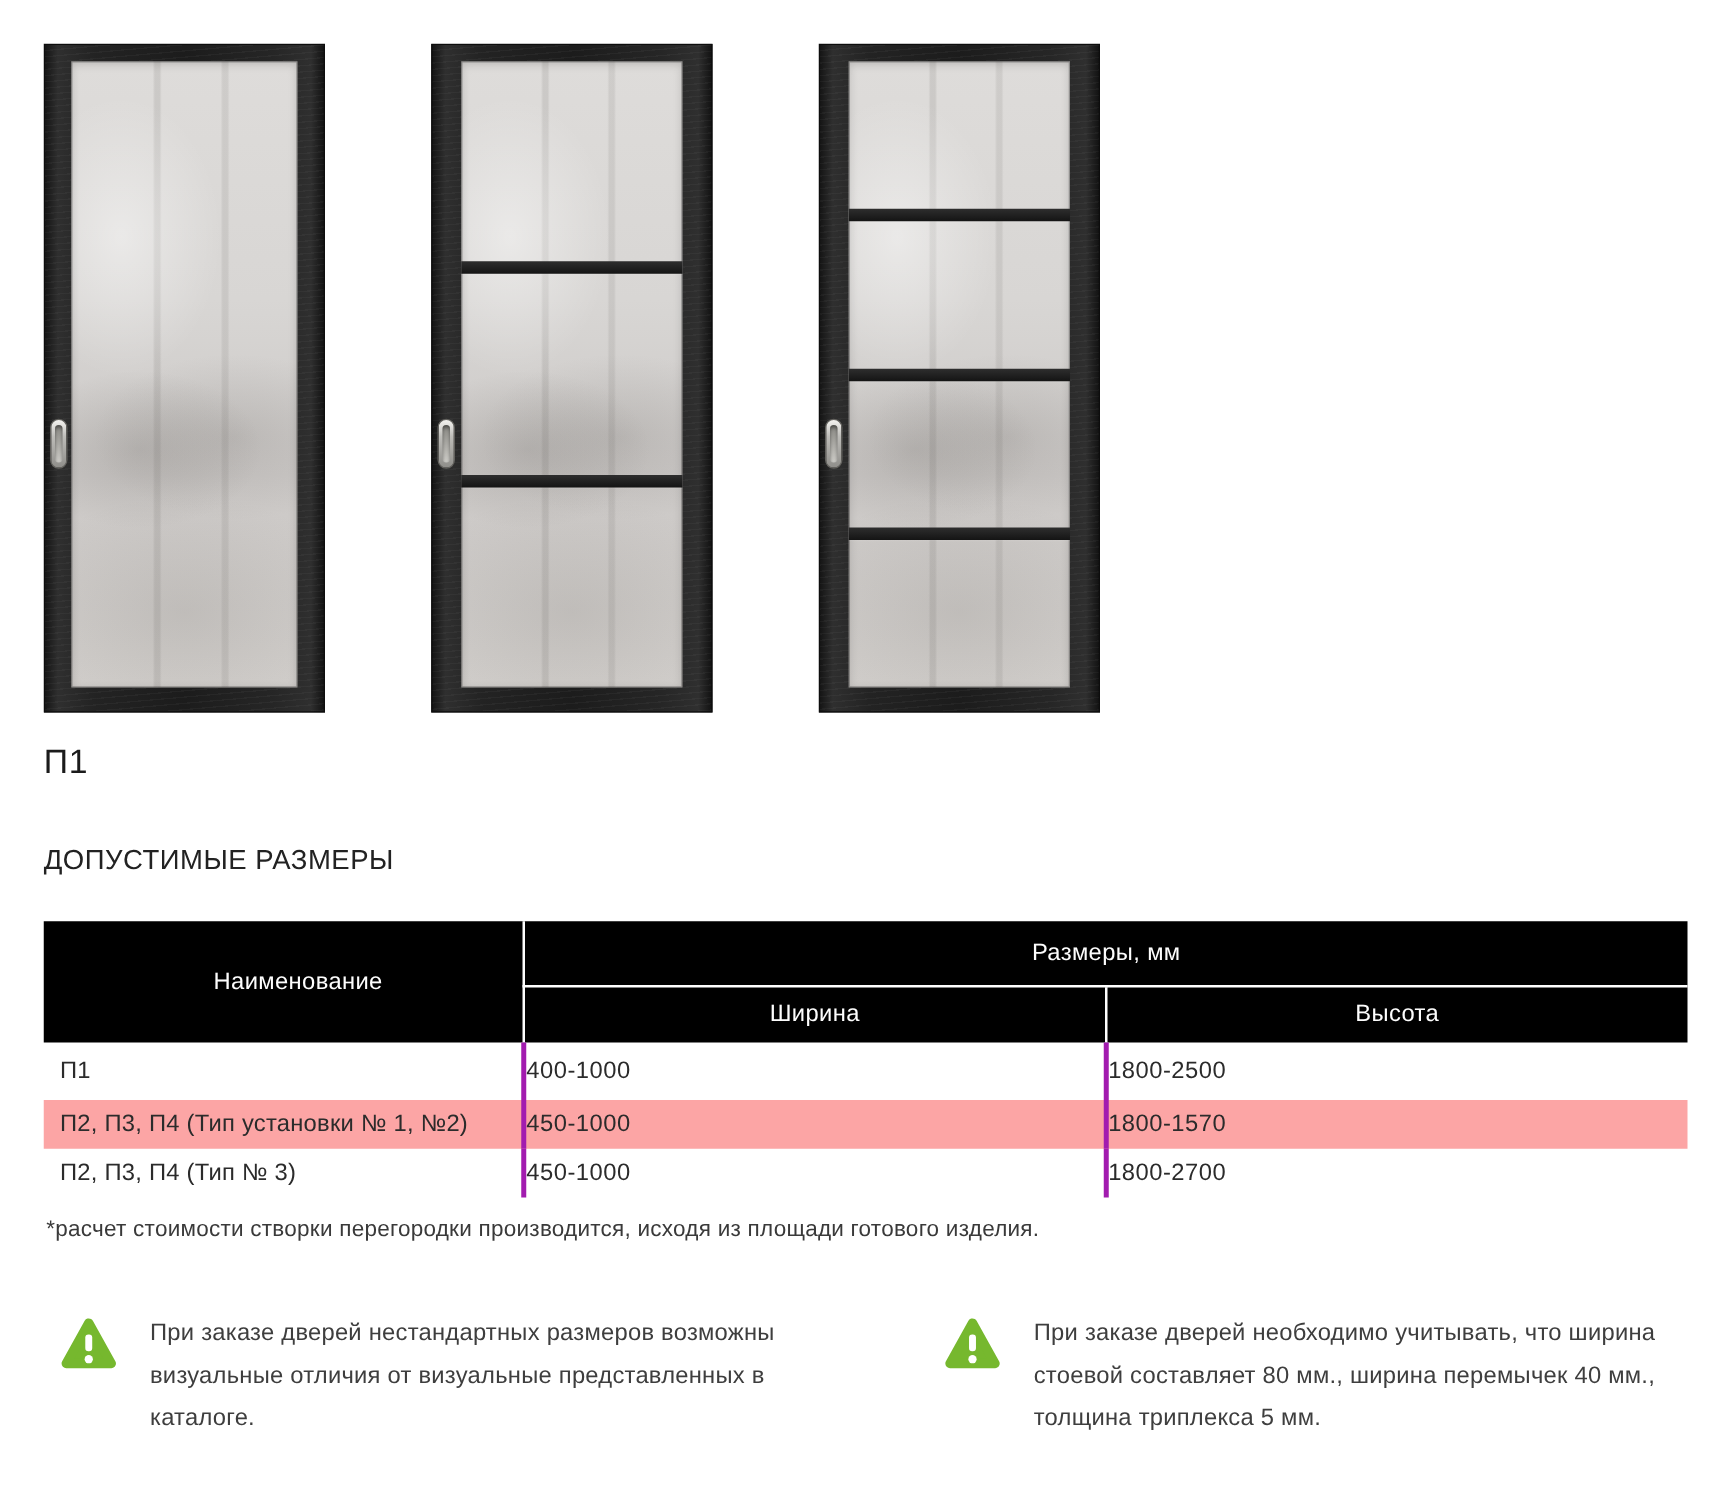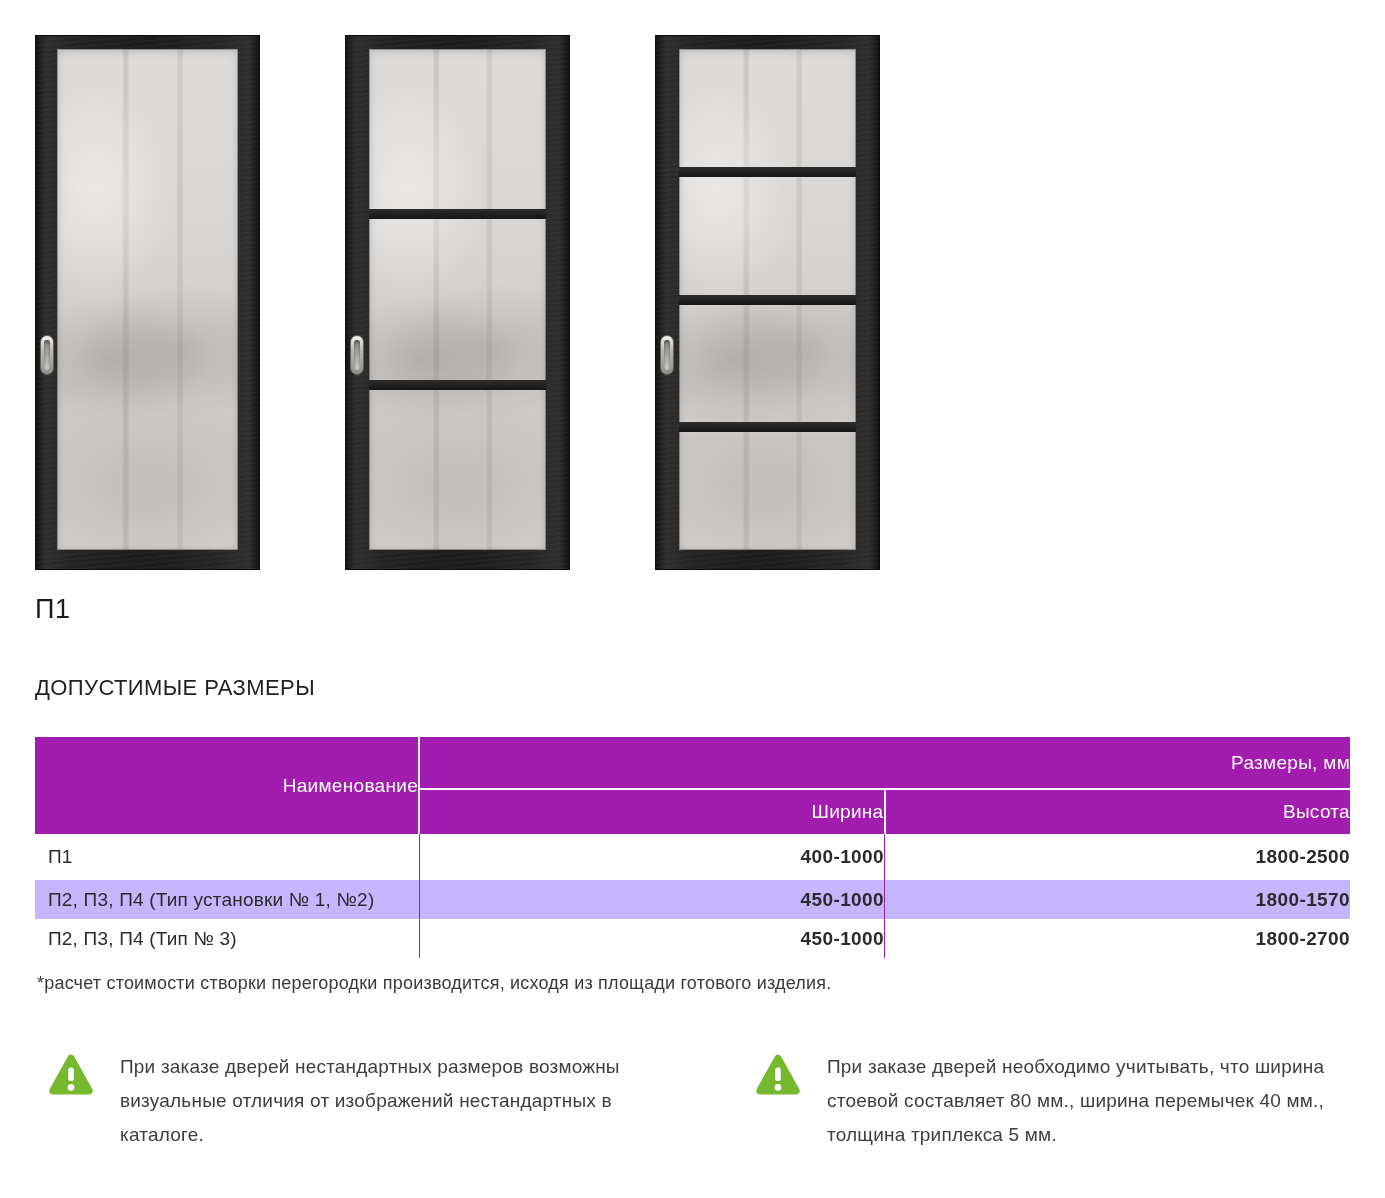--- a/index.html
+++ b/index.html
@@ -50,31 +50,31 @@
     box-shadow: inset 0 2px 3px rgba(0,0,0,.45);
   }
   .door-label { margin-top:24px; font-size:27px; font-weight:300; letter-spacing:.5px; color:#1b1b1b; }
 
   
   .title { margin-top:50px; font-size:22px; font-weight:400; letter-spacing:.4px; color:#222; }
 
   
   table.sizes { border-collapse:collapse; table-layout:fixed; width:1315px; margin-top:36px; }
   .sizes thead th {
-    background:#a21caf; color:#fdfdfd; font-weight:400; font-size:19px;
-    letter-spacing:.3px; text-align:right;
+    background:#000000; color:#fdfdfd; font-weight:400; font-size:19px;
+    letter-spacing:.3px; text-align:center;
   }
   .sizes th.c-name { width:384px; border-right:2px solid #ffffff;padding-left:24px; }
   .sizes th.c-sizes { height:52px; border-bottom:2px solid #ffffff; }
   .sizes th.c-w { height:45px; border-right:2px solid #ffffff; }
   .sizes tbody td { font-size:19px; height:39px; color:#2b2b2b; letter-spacing:.4px; }
   .sizes tbody tr:first-child td { height:46px; }
   .sizes tbody td.cell-name { text-align:left; padding-left:13px; letter-spacing:.2px; }
-  .sizes tbody td.cell-val { text-align:right; border-left:1px solid #a21caf;font-weight:bold; }
-  .sizes tbody tr.alt { background:#c4b5fd; }
+  .sizes tbody td.cell-val { text-align:left; border-left:4px solid #a21caf; }
+  .sizes tbody tr.alt { background:#fca5a5; }
 
   
   .footnote { margin-top:15px; padding-left:2px; font-size:18px; color:#3a3a3a; letter-spacing:.2px; }
 
   
   .notes { display:flex; gap:70px; margin-top:56px; padding-left:13px; }
   .note { display:flex; gap:26px; width:640px; }
   .note-icon { flex:0 0 46px; width:46px; height:42px; color:#76b82e; margin-top:4px; }
   .note-icon svg { width:46px; height:42px; display:block; }
   .note-text { font-size:19px; line-height:34px; color:#3e3e3e; width:565px; letter-spacing:.2px; }
@@ -152,21 +152,21 @@
 
   <div class="notes">
   <div class="note">
     <span class="note-icon" style="color: rgb(118, 184, 46);">
       <svg viewBox="0 0 60 56" aria-hidden="true">
         <path d="M30 6 L54 49 H6 Z" fill="currentColor" stroke="currentColor" stroke-width="10" stroke-linejoin="round"></path>
         <rect x="26.3" y="18" width="7.4" height="18" rx="3.4" fill="#ffffff"></rect>
         <circle cx="30" cy="44.5" r="4.4" fill="#ffffff"></circle>
       </svg>
     </span>
-    <p class="note-text">При заказе дверей нестандартных размеров возможны визуальные отличия от изображений нестандартных в каталоге.</p>
+    <p class="note-text">При заказе дверей нестандартных размеров возможны визуальные отличия от визуальные представленных в каталоге.</p>
   </div>
 
   <div class="note">
     <span class="note-icon" style="color: rgb(118, 184, 46);">
       <svg viewBox="0 0 60 56" aria-hidden="true">
         <path d="M30 6 L54 49 H6 Z" fill="currentColor" stroke="currentColor" stroke-width="10" stroke-linejoin="round"></path>
         <rect x="26.3" y="18" width="7.4" height="18" rx="3.4" fill="#ffffff"></rect>
         <circle cx="30" cy="44.5" r="4.4" fill="#ffffff"></circle>
       </svg>
     </span>

